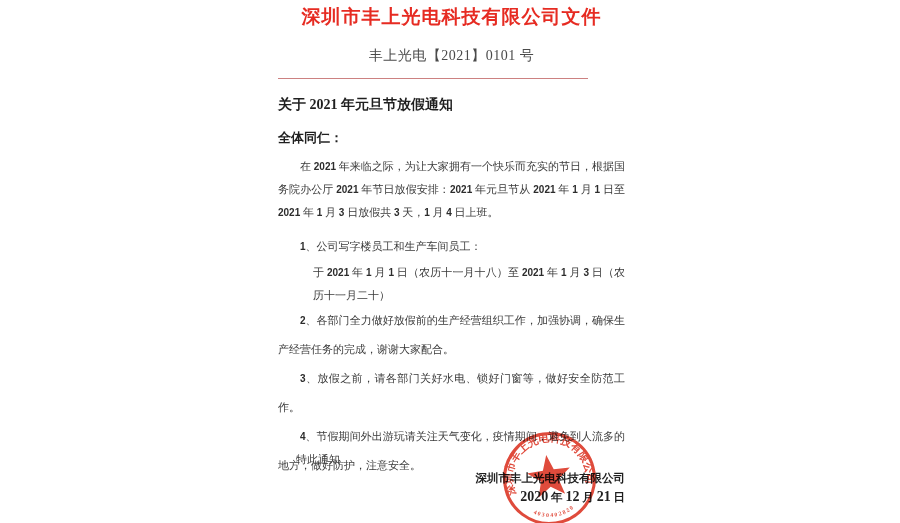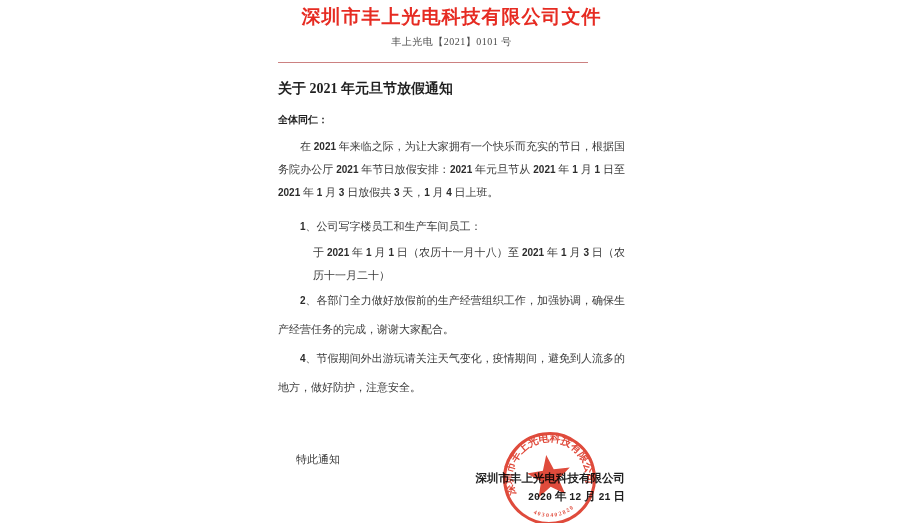--- a/index.html
+++ b/index.html
@@ -21,33 +21,33 @@
   }
   .content{
     position:absolute;left:278px;top:0;width:347px;
   }
   .doc-title{
     margin-top:5px;text-align:center;
     font-size:19px;line-height:24px;font-weight:bold;
     color:var(--title-red);letter-spacing:1px;
   }
   .doc-number{
-    margin-top:6px;text-align:center;
-    font-size:10px;color:#4a4a4a;letter-spacing:0.5px;
+    margin-top:18px;text-align:center;
+    font-size:14px;color:#4a4a4a;letter-spacing:0.5px;
   }
   .red-rule{
     margin-top:13px;width:310px;height:0;
     border-top:1px solid var(--rule-red);
   }
   .notice-heading{
     margin-top:17px;
     font-size:14px;font-weight:bold;color:var(--ink-dark);
   }
   .salutation{
-    margin-top:15px;font-size:10px;font-weight:bold;color:var(--ink-dark);
+    margin-top:15px;font-size:13px;font-weight:bold;color:var(--ink-dark);
   }
   .body-line{
     font-size:11px;line-height:23px;color:var(--ink);
     text-align:justify;
   }
   .indent2{text-indent:2em;}
   .p1{margin-top:8px;}
   .p2{margin-top:11px;}
   .item1{margin-top:11px;}
   .sub-line{margin-left:35px;line-height:22px;margin-top:3px;}
@@ -62,21 +62,21 @@
   .signature{
     position:absolute;left:278px;top:471px;width:347px;
     text-align:right;z-index:2;
   }
   .signature .company{
     font-size:11.5px;font-weight:bold;color:var(--ink-dark);line-height:15px;
   }
   .signature .date{
     font-size:11.5px;font-weight:bold;color:var(--ink-dark);line-height:15px;margin-top:3px;
   }
-  .signature .date b, .signature .company b{font-family:Liberation Mono, monospace;font-size:10px;margin-top:12px;}
+  .signature .date b, .signature .company b{font-family:Liberation Serif, serif;font-size:14px;margin-top:12px;}
   .seal{
     position:absolute;left:502px;top:431px;width:95px;height:95px;
     color:var(--seal-red);opacity:0.92;z-index:3;
     mix-blend-mode:multiply;
     transform:rotate(-8deg);
   }
   .seal text{fill:currentColor;font-family:"Liberation Serif","DejaVu Serif",serif;font-weight:bold;}
 </style>
 </head>
 <body>
@@ -97,20 +97,21 @@
     <p class="body-line indent2 p1">在 <b>2021</b> 年来临之际，为让大家拥有一个快乐而充实的节日，根据国务院办公厅 <b>2021</b> 年节日放假安排：<b>2021</b> 年元旦节从 <b>2021</b> 年 <b>1</b> 月 <b>1</b> 日至 <b>2021</b> 年 <b>1</b> 月 <b>3</b> 日放假共 <b>3</b> 天，<b>1</b> 月 <b>4</b> 日上班。</p>
 
 
     <p class="body-line indent2 item1"><b>1</b>、公司写字楼员工和生产车间员工：</p>
 
     <p class="body-line sub-line">于 <b>2021</b> 年 <b>1</b> 月 <b>1</b> 日（农历十一月十八）至 <b>2021</b> 年 <b>1</b> 月 <b>3</b> 日（农历十一月二十）</p>
 
 
     <p class="body-line indent2 item"><b>2</b>、各部门全力做好放假前的生产经营组织工作，加强协调，确保生产经营任务的完成，谢谢大家配合。</p>
 
+    <p class="body-line indent2 item"><b>3</b>、放假之前，请各部门关好水电、锁好门窗等，做好安全防范工作。</p>
 
     <p class="body-line indent2 item"><b>4</b>、节假期间外出游玩请关注天气变化，疫情期间，避免到人流多的地方，做好防护，注意安全。</p>
 
   </div>
 
   <div class="closing">特此通知</div>
 
   <div class="signature">
     <div class="company">深圳市丰上光电科技有限公司</div>
     <div class="date"><b>2020</b> 年 <b>12</b> 月 <b>21</b> 日</div>

